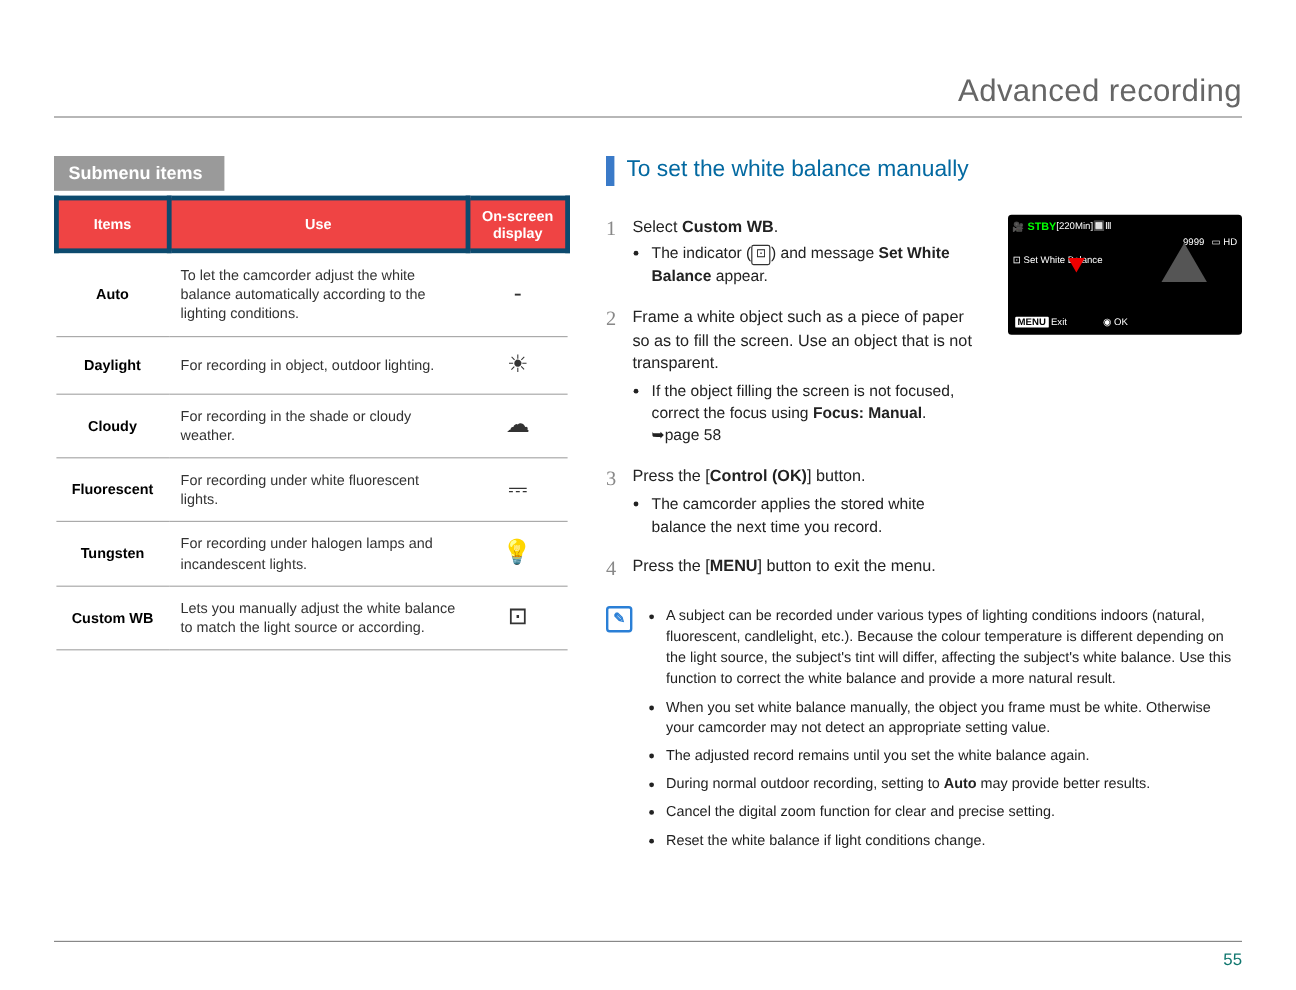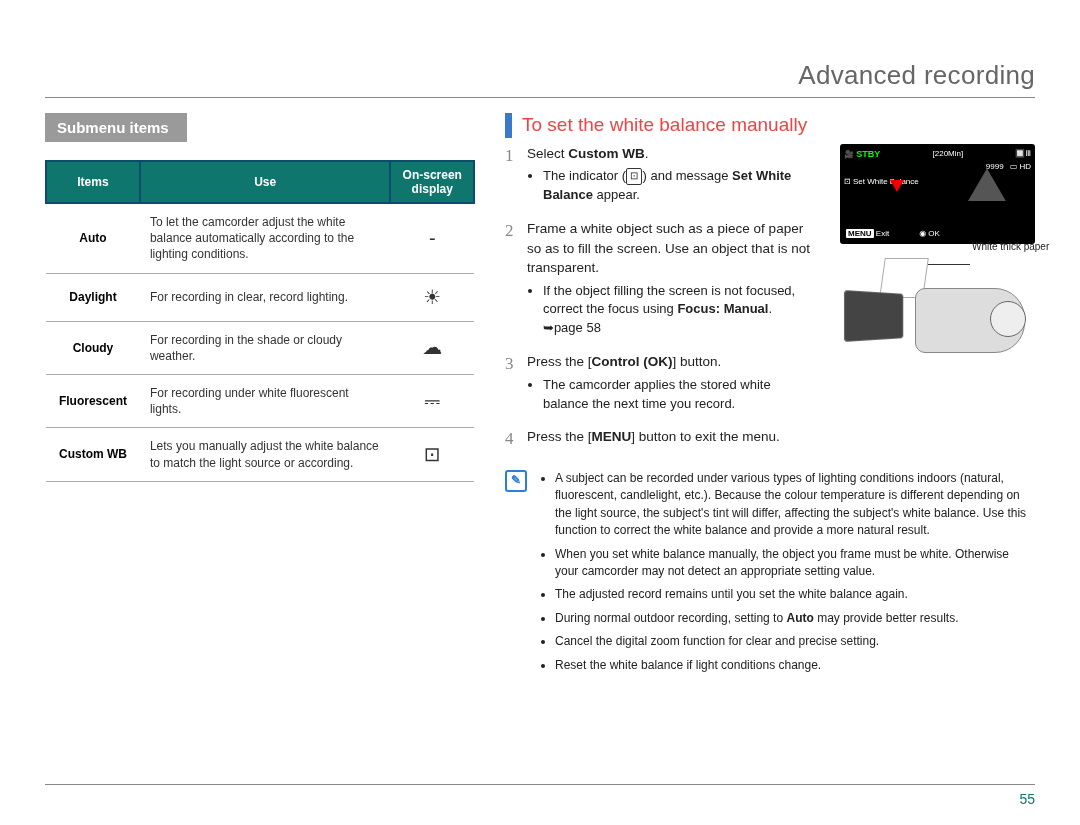--- a/index.html
+++ b/index.html
@@ -16,73 +16,73 @@
   .page {
     padding: 60px 45px 30px 45px;
   }
   .top-title {
     text-align: right;
     font-size: 26px;
     font-weight: 300;
     color: #666;
     border-bottom: 1px solid #888;
     padding-bottom: 6px;
-    margin-bottom: 15px;
+    margin-bottom: 32px;
     letter-spacing: 0.3px;
   }
   .cols {
     display: flex;
     gap: 30px;
   }
   .lcol { width: 430px; flex-shrink: 0; }
   .rcol { flex: 1; }
 
   .tab-header {
     display: inline-block;
     background: #9a9a9a;
     color: #fff;
     font-size: 15px;
     font-weight: bold;
     padding: 6px 18px 6px 12px;
-    margin-bottom: 18px;
+    margin-bottom: 4px;
   }
 
   table.sub {
     width: 100%;
     border-collapse: collapse;
     font-size: 12px;
   }
   table.sub th {
-    background: #0f766e;
+    background: #ef4444;
     color: #fff;
     font-weight: bold;
     padding: 6px 8px;
-    border: 2px solid #0c4a6e;
+    border: 4px solid #0c4a6e;
     text-align: center;
     font-size: 12px;
   }
   table.sub td {
     border-top: 1px solid #aaa;
     border-bottom: 1px solid #aaa;
     padding: 10px 10px;
     vertical-align: middle;
     line-height: 1.35;
     color:#333;
   }
   table.sub td.item { font-weight: bold; text-align: center; width: 90px; color:#000;}
   table.sub td.use { width: 240px; }
   table.sub td.icon { text-align: center; font-size: 20px; width: 80px; }
 
   .sec-title {
     border-left: 7px solid #3a7ac8;
     padding-left: 10px;
     font-size: 19px;
     font-weight: 300;
-    color: #ef4444;
-    margin-bottom: 6px;
+    color: #0369a1;
+    margin-bottom: 24px;
     line-height: 1.3;
   }
 
   .steps {
     font-size: 13.5px;
     line-height: 1.45;
     padding-right: 220px;
     position:relative;
   }
   .step { display:flex; margin-bottom: 10px; }
@@ -104,21 +104,21 @@
   .lcd {
     background:#000; color:#fff;
     width:195px; height:100px;
     border-radius:3px;
     font-size:8px;
     position:relative;
     padding:4px;
     overflow:hidden;
   }
   .lcd .stby { color:#0f0; font-weight:bold; font-size:9px;}
-  .lcd .row { display:flex; justify-content:space-between; align-items:center;}
+  .lcd .row { display:flex; align-items:center;}
   .lcd .setwb { font-size:8px; margin-top:4px;}
   .lcd .map { position:absolute; right:28px; top:22px; color:#555; font-size:48px; line-height:0.8;}
   .lcd .arrow {
     position:absolute; left:50px; top:36px;
     width:0;height:0;border-left:7px solid transparent;
     border-right:7px solid transparent;border-top:12px solid #e00;
   }
   .lcd .bottom { position:absolute; bottom:4px; left:6px; right:6px; display:flex; gap:30px; font-size:8px;}
   .lcd .menubox { background:#fff;color:#000;padding:0 2px;font-weight:bold;border-radius:1px;}
 
@@ -193,32 +193,37 @@
           </tr>
         </thead>
         <tbody>
           <tr>
             <td class="item">Auto</td>
             <td class="use">To let the camcorder adjust the white balance automatically according to the lighting conditions.</td>
             <td class="icon">-</td>
           </tr>
           <tr>
             <td class="item">Daylight</td>
-            <td class="use">For recording in clear, record lighting.</td>
+            <td class="use">For recording in object, outdoor lighting.</td>
             <td class="icon">☀</td>
           </tr>
           <tr>
             <td class="item">Cloudy</td>
             <td class="use">For recording in the shade or cloudy weather.</td>
             <td class="icon">☁</td>
           </tr>
           <tr>
             <td class="item">Fluorescent</td>
             <td class="use">For recording under white fluorescent lights.</td>
             <td class="icon">⎓</td>
+          </tr>
+          <tr>
+            <td class="item">Tungsten</td>
+            <td class="use">For recording under halogen lamps and incandescent lights.</td>
+            <td class="icon">💡</td>
           </tr>
           <tr>
             <td class="item">Custom WB</td>
             <td class="use">Lets you manually adjust the white balance to match the light source or according.</td>
             <td class="icon">⊡</td>
           </tr>
         </tbody>
       </table>
     </div>
 
@@ -239,29 +244,20 @@
               <span>▭ <span>HD</span></span>
             </div>
             <div class="setwb">⊡ <span>Set White Balance</span></div>
             <div class="arrow"></div>
             <div class="map">⛰</div>
             <div class="bottom">
               <span><span class="menubox">MENU</span> <span>Exit</span></span>
               <span>◉ <span>OK</span></span>
             </div>
           </div>
-          <div class="cam">
-            <div class="ptr-lbl">White thick paper</div>
-            <div class="ptr-line"></div>
-            <div class="paper"></div>
-            <div class="body">
-                <div class="lens"></div>
-              </div>
-            <div class="screen"></div>
-          </div>
         </div>
 
         <div class="step">
           <div class="stepnum">1</div>
           <div class="stepbody">
             <span>Select </span><span class="b">Custom WB</span><span>.</span>
             <ul>
               <li>
                 <span>The indicator (</span><span class="wb-inline-icon">⊡</span><span>) and message </span><span class="b">Set White Balance</span><span> appear.</span>
               </li>

